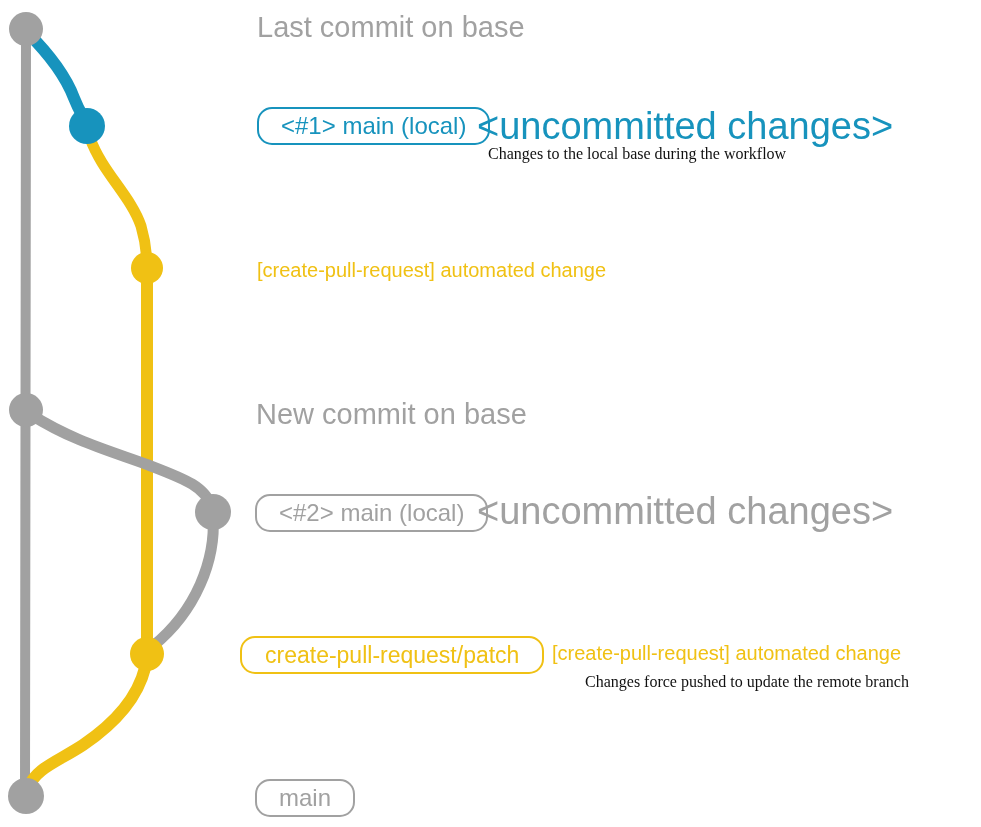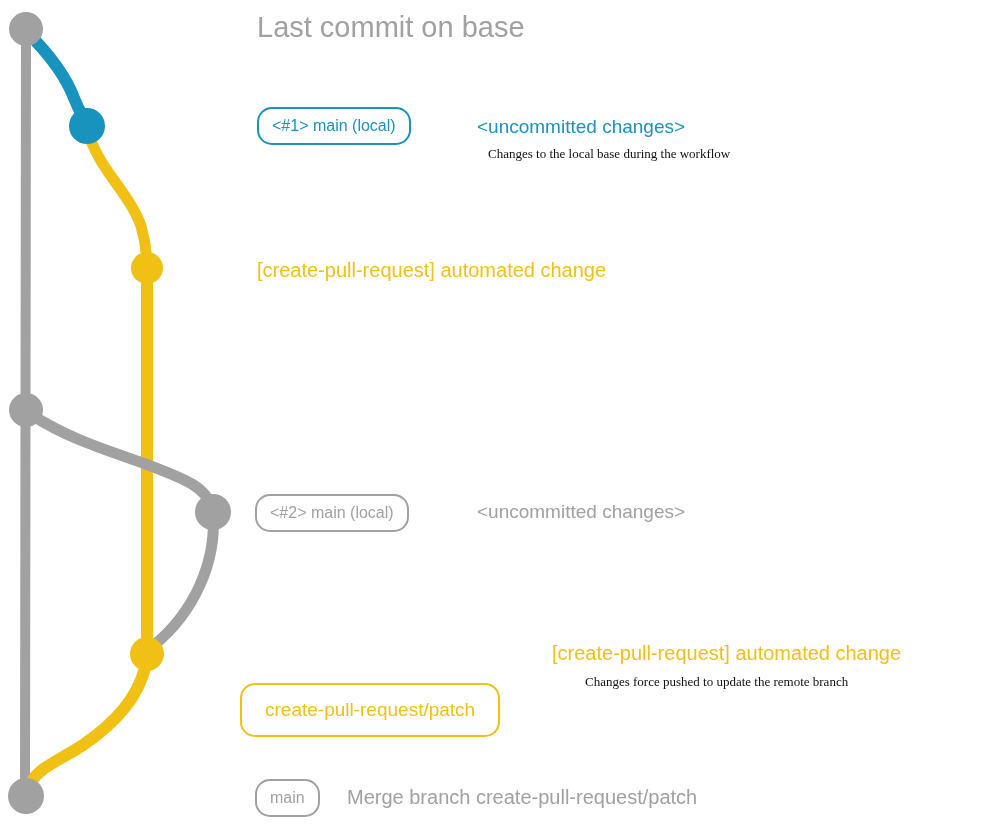--- a/index.html
+++ b/index.html
@@ -18,39 +18,39 @@
   }
   .graph-svg{position:absolute;left:0;top:0;}
   .stroke-gray{stroke:var(--gray);fill:none;}
   .stroke-blue{stroke:var(--blue);fill:none;}
   .stroke-yellow{stroke:var(--yellow);fill:none;}
   .fill-gray{fill:var(--gray);}
   .fill-blue{fill:var(--blue);}
   .fill-yellow{fill:var(--yellow);}
   .lbl{position:absolute;white-space:nowrap;}
   .title{font-size:29px;line-height:32px;color:var(--gray);}
-  .tag{font-size:19px;line-height:29px;}
+  .tag{font-size:38px;line-height:29px;}
   .tag.blue{color:var(--blue);}
   .tag.gray{color:var(--gray);}
   .annot{font-size:20px;line-height:28px;color:var(--yellow);}
   .annot.gray{color:var(--gray);}
   .desc{
     font-family:"Liberation Serif",serif;
-    font-size:13px;line-height:22px;color:var(--desc);
+    font-size:16px;line-height:22px;color:var(--desc);
   }
   .badge{
     display:inline-block;
     border:2.5px solid;
     border-radius:15px;
-    padding:4px 13px;
-    font-size:16px;line-height:26px;
+    padding:4px 22px;
+    font-size:24px;line-height:26px;
   }
   .badge.blue{color:var(--blue);border-color:var(--blue);}
   .badge.gray{color:var(--gray);border-color:var(--gray);}
-  .badge.yellow{color:var(--yellow);border-color:var(--yellow);padding:12px 23px;font-size:19px;margin-top:47px;}
+  .badge.yellow{color:var(--yellow);border-color:var(--yellow);padding:4px 23px;font-size:23px;}
 </style>
 </head>
 <body>
 
 <div class="stage">
 
   <svg class="graph-svg" width="981" height="827" viewBox="0 0 981 827">
 
     <path class="stroke-gray" stroke-width="10" stroke-linecap="round" d="M 26 30 C 24 300 24 550 25 796"></path>
 
@@ -78,30 +78,30 @@
   <div class="lbl title" style="left:257px;top:11px;">Last commit on base</div>
 
   <div class="lbl" style="left:257px;top:107px;">
     <span class="badge blue">&lt;#1&gt; main (local)</span>
   </div>
   <div class="lbl tag blue" style="left:477px;top:112px;">&lt;uncommitted changes&gt;</div>
   <div class="lbl desc" style="left:488px;top:143px;">Changes to the local base during the workflow</div>
 
   <div class="lbl annot" style="left:257px;top:256px;">[create-pull-request] automated change</div>
 
+  <div class="lbl title" style="left:256px;top:398px;">New commit on base</div>
 
   <div class="lbl" style="left:255px;top:494px;">
     <span class="badge gray">&lt;#2&gt; main (local)</span>
   </div>
   <div class="lbl tag gray" style="left:477px;top:497px;">&lt;uncommitted changes&gt;</div>
 
   <div class="lbl" style="left:240px;top:636px;">
     <span class="badge yellow">create-pull-request/patch</span>
   </div>
   <div class="lbl annot" style="left:552px;top:639px;">[create-pull-request] automated change</div>
   <div class="lbl desc" style="left:565px;top:671px;margin-left:20px;">Changes force pushed to update the remote branch</div>
 
   <div class="lbl" style="left:255px;top:779px;">
     <span class="badge gray">main</span>
   </div>
-  <div class="lbl annot gray" style="left:347px;top:783px;">Merge branch create-pull-request/patch</div>
 
 </div>
 
 </body></html>

